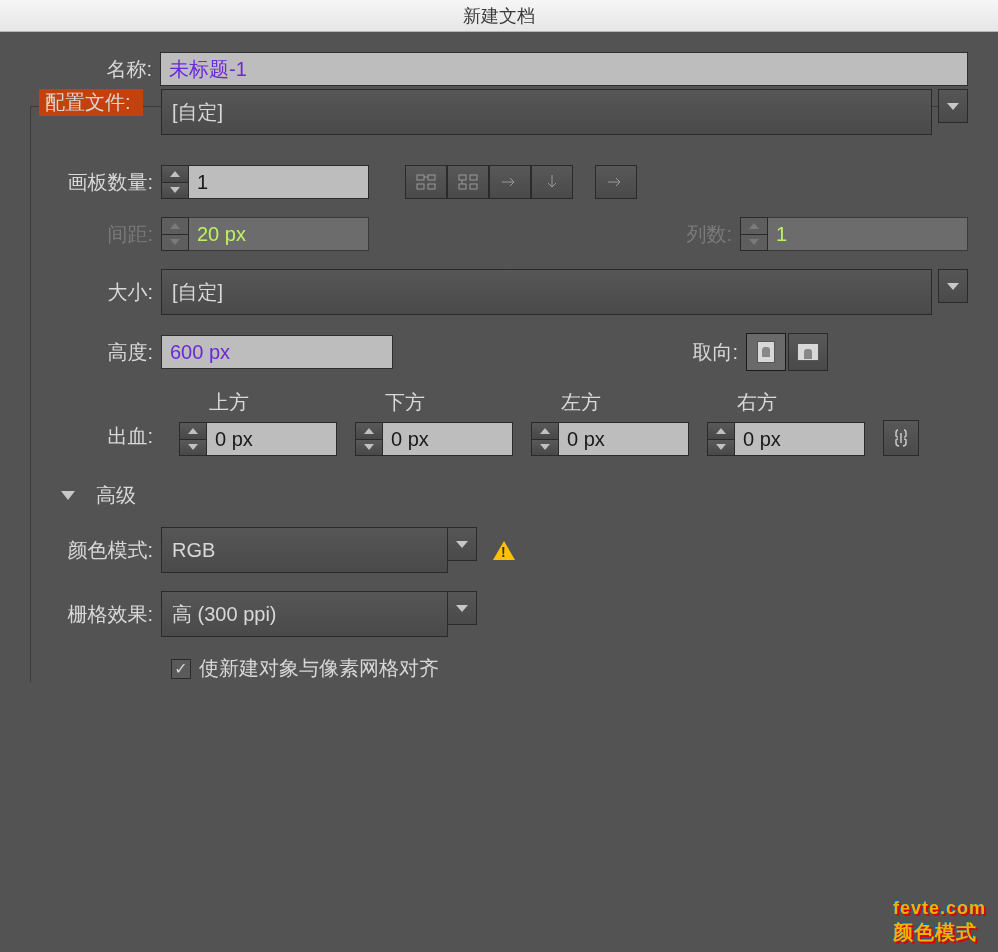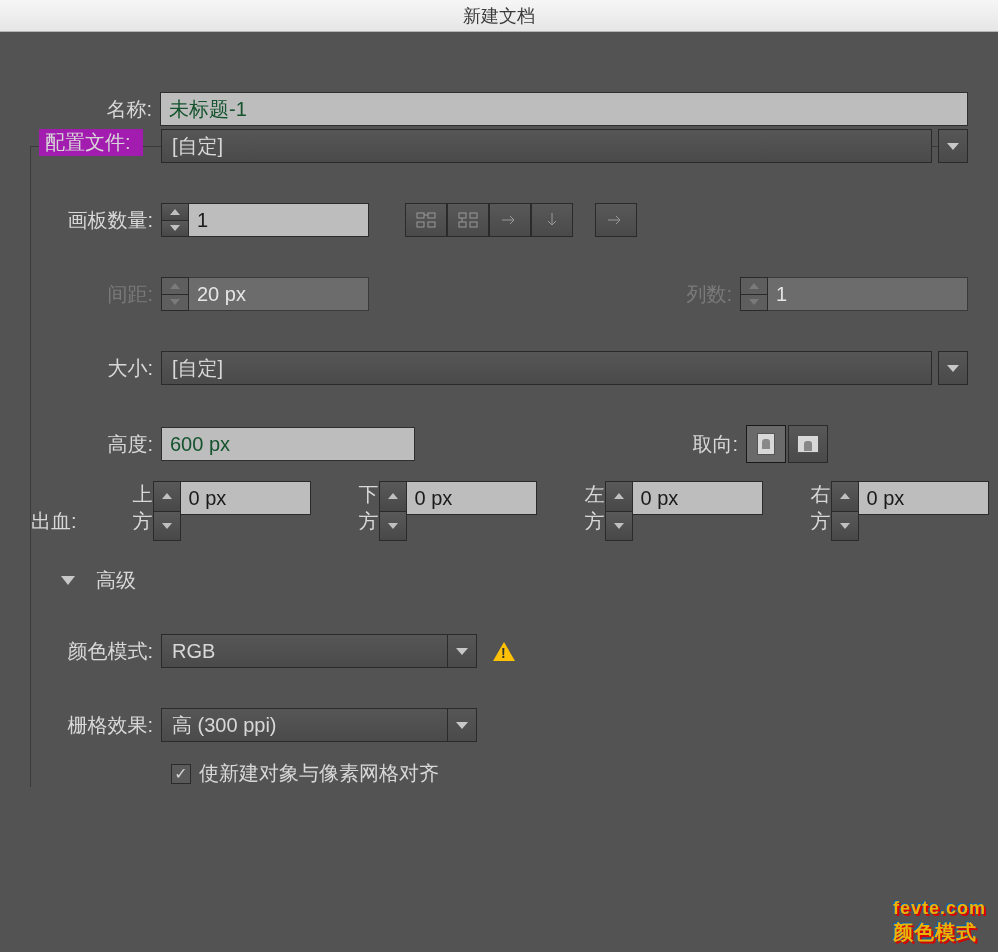--- a/index.html
+++ b/index.html
@@ -2,63 +2,63 @@
 <html><head>
 <meta charset="utf-8">
 <style>
 * { margin: 0; padding: 0; box-sizing: border-box; font-family: "Helvetica Neue", Arial, "Microsoft YaHei", sans-serif; }
 body { width: 998px; height: 952px; background: #535353; overflow: hidden; }
 
 .titlebar { height: 32px; background: linear-gradient(#f6f6f6, #e6e6e6); border-bottom: 1px solid #b5b5b5; display: flex; align-items: center; justify-content: center; font-size: 18px; color: #3a3a3a; }
 
 .content { padding: 20px 30px; color: #d8d8d8; font-size: 20px; }
 
-.row { display: flex; align-items: center; margin-bottom: 18px; position: relative; margin-top: 40px; }
+.row { display: flex; align-items: center; margin-bottom: 18px; position: relative; }
 .label { text-align: right; padding-right: 8px; white-space: nowrap; }
 .label.w130 { width: 130px; }
 .label.sub { color: #7a7a7a; }
 
-.text-input { height: 34px; background: #909090; border: 1px solid #2f2f2f; color: #14532d; font-size: 20px; padding: 0 8px; display: flex; align-items: center; }
+.text-input { height: 34px; background: #909090; border: 1px solid #2f2f2f; color: #6d28d9; font-size: 20px; padding: 0 8px; display: flex; align-items: center; }
 .text-input.light { background: #bdbdbd; }
 
 .dropdown-wrap { display: flex; flex: 1; }
-.dropdown-body { flex: 1; height: 34px; background: linear-gradient(#565656, #4a4a4a); border: 1px solid #2a2a2a; color: #d8d8d8; padding: 0 10px; display: flex; align-items: center; }
+.dropdown-body { flex: 1; height: 46px; background: linear-gradient(#565656, #4a4a4a); border: 1px solid #2a2a2a; color: #d8d8d8; padding: 0 10px; display: flex; align-items: center; }
 .dropdown-arrow { width: 30px; height: 34px; background: linear-gradient(#565656, #4a4a4a); border: 1px solid #2a2a2a; display: flex; align-items: center; justify-content: center; margin-left: 6px; }
 .dropdown-arrow.joined { margin-left: -1px; border-left: 1px solid #2a2a2a; }
 
 .arrow-down { width: 0; height: 0; border-left: 6px solid transparent; border-right: 6px solid transparent; border-top: 7px solid #c8c8c8; }
 
 .spinner { display: flex; }
 .spinner-btns { width: 28px; display: flex; flex-direction: column; }
 .spin-btn { flex: 1; background: linear-gradient(#595959, #484848); border: 1px solid #2a2a2a; display: flex; align-items: center; justify-content: center; }
 .spin-up { border-bottom: none; }
 .spin-arrow-up { width: 0; height: 0; border-left: 5px solid transparent; border-right: 5px solid transparent; border-bottom: 6px solid #c0c0c0; }
 .spin-arrow-down { width: 0; height: 0; border-left: 5px solid transparent; border-right: 5px solid transparent; border-top: 6px solid #c0c0c0; }
 .spinner-input { height: 34px; border: 1px solid #2a2a2a; border-left: none; font-size: 20px; padding: 0 8px; display: flex; align-items: center; }
 .spinner .light { background: #bdbdbd; color: #1a1a1a; }
-.spinner .dim { background: #6c6c6c; color: #e5e5e5; border-color: #3a3a3a; }
+.spinner .dim { background: #6c6c6c; color: #bef264; border-color: #3a3a3a; }
 .spinner.disabled .spin-btn { background: #5e5e5e; }
 .spinner.disabled .spin-arrow-up, .spinner.disabled .spin-arrow-down { border-bottom-color: #7a7a7a; border-top-color: #7a7a7a; }
 
 .fieldset { border: 1px solid #3a3a3a; border-bottom: none; border-right: none; padding: 20px 0 0 0; margin-top: 20px; position: relative; }
-.fieldset-legend { position: absolute; top: -18px; left: 8px; background: #a21caf; padding: 0 6px; display: flex; align-items: center; }
+.fieldset-legend { position: absolute; top: -18px; left: 8px; background: #c2410c; padding: 0 6px; display: flex; align-items: center; }
 
 .icon-btn-group { display: flex; gap: 0; }
 .icon-btn { width: 42px; height: 34px; background: linear-gradient(#585858, #4a4a4a); border: 1px solid #2a2a2a; display: flex; align-items: center; justify-content: center; }
 .icon-btn.gap { margin-left: 22px; }
 
 .orient-group { display: flex; gap: 2px; }
 .orient-btn { width: 40px; height: 38px; background: linear-gradient(#585858, #4a4a4a); border: 1px solid #2a2a2a; display: flex; align-items: center; justify-content: center; }
 .orient-btn.active { background: #6a6a6a; border-color: #1a1a1a; }
 .page-icon { width: 18px; height: 22px; background: #d8d8d8; border: 1px solid #555; position: relative; }
 .page-icon.landscape { width: 22px; height: 18px; }
 .page-icon::after { content: ''; position: absolute; top: 5px; left: 50%; transform: translateX(-50%); width: 8px; height: 10px; background: #888; border-radius: 3px 3px 0 0; }
 
 .bleed-row { display: flex; align-items: flex-end; gap: 18px; }
-.bleed-col { display: flex; flex-direction: row; }
+.bleed-col { display: flex; flex-direction: column; }
 .bleed-header { color: #d8d8d8; font-size: 20px; margin-bottom: 6px; padding-left: 30px; }
 
 .link-btn { width: 36px; height: 36px; background: linear-gradient(#585858, #4a4a4a); border: 1px solid #2a2a2a; display: flex; align-items: center; justify-content: center; }
 
 .disclosure { display: flex; align-items: center; gap: 21px; margin: 26px 0 18px 30px; }
 .tri-down { width: 0; height: 0; border-left: 7px solid transparent; border-right: 7px solid transparent; border-top: 9px solid #c8c8c8; }
 
 .warn-icon { width: 0; height: 0; border-left: 11px solid transparent; border-right: 11px solid transparent; border-bottom: 19px solid #ffc107; position: relative; margin-left: 16px; }
 .warn-icon::after { content: '!'; position: absolute; top: 3px; left: -3px; font-size: 14px; font-weight: bold; color: #333; }
 
@@ -184,21 +184,21 @@
         <div class="dropdown-body">[自定]</div>
         <div class="dropdown-arrow">
             <div class="arrow-down"></div>
           </div>
       </div>
     </div>
 
 
     <div class="row">
       <div class="label w130">高度:</div>
-      <div class="text-input light" style="width:254px">600 px</div>
+      <div class="text-input light" style="width:232px">600 px</div>
       <div style="flex:1"></div>
       <div class="label">取向:</div>
       <div class="orient-group">
         <div class="orient-btn active">
             <div class="page-icon"></div>
           </div>
         <div class="orient-btn">
             <div class="page-icon landscape"></div>
           </div>
       </div>

